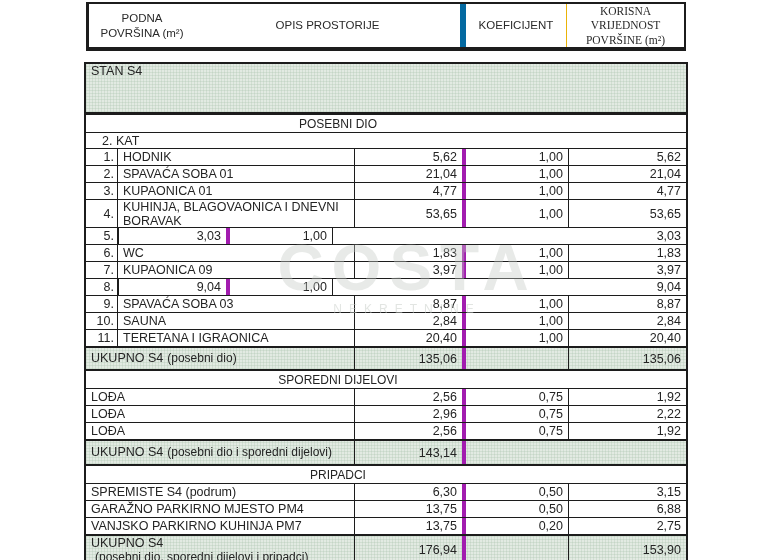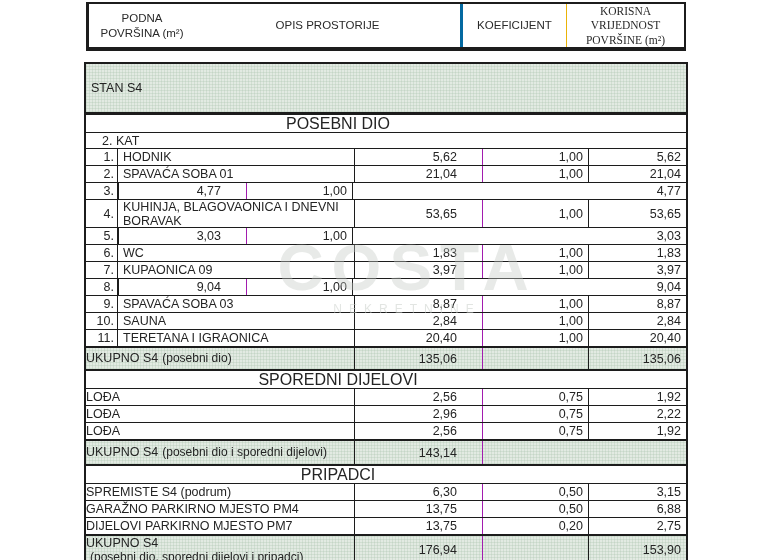--- a/index.html
+++ b/index.html
@@ -16,47 +16,47 @@
     border:2px solid #1c1c1c;border-bottom-width:4px;
     box-sizing:border-box;display:flex;background:#fff;
   }
   .header-cell{
     box-sizing:border-box;display:flex;align-items:center;justify-content:center;
     text-align:center;font-size:11.5px;line-height:1.25;padding:1px 4px;
     color:#2a2a2a;
   }
   .hc-opis{width:265px;}
   .hc-podna{width:107px;border-left:1px solid #1c1c1c;}
-  .hc-koef{width:106px;border-left:3px solid #0369a1;}
+  .hc-koef{width:106px;border-left:6px solid #0369a1;}
   .hc-korisna{flex:1;border-left:1px solid #eab308;font-family:Liberation Serif, serif;}
   
   .main-table{
     position:absolute;left:84px;top:62px;width:604px;
     border:2px solid #1c1c1c;border-bottom:none;
     box-sizing:border-box;background:#fff;
   }
   .row{display:flex;box-sizing:border-box;font-size:12.5px;align-items:stretch;}
   .bt1{border-top:1px solid #1c1c1c;}
   .bt2{border-top:2px solid #1c1c1c;}
   .green{
     background-color:#e2eae2;
     background-image:
       repeating-linear-gradient(0deg, rgba(170,195,173,0.30) 0 1px, transparent 1px 3px),
       repeating-linear-gradient(90deg, rgba(170,195,173,0.30) 0 1px, transparent 1px 3px);
   }
-  .unit-band{height:51px;border-bottom:3px solid #1c1c1c;display:flex;align-items:center;padding-left:5px;font-size:12.5px;}
-  .section-title-row{height:17px;display:flex;align-items:center;justify-content:center;padding-right:96px;font-size:16px;}
+  .unit-band{height:51px;border-bottom:3px solid #1c1c1c;display:flex;align-items:flex-start;padding-left:5px;font-size:12.5px;}
+  .section-title-row{height:17px;display:flex;align-items:center;justify-content:center;padding-right:96px;font-size:12px;}
   .floor-row{height:16px;display:flex;align-items:center;padding-left:16px;}
   
   .cell{box-sizing:border-box;display:flex;align-items:center;}
   .c-num{width:32px;justify-content:flex-end;padding-right:3px;border-right:1px solid #1c1c1c;}
   .c-name{width:236px;padding-left:5px;line-height:1.12;}
-  .c-name-full{width:268px;line-height:1.15;}
+  .c-name-full{width:268px;padding-left:5px;line-height:1.15;}
   .c-podna{width:108px;border-left:1px solid #1c1c1c;justify-content:flex-end;padding-right:5px;}
-  .c-koef{width:106px;border-left:1px solid #a21caf;justify-content:flex-end;padding-right:5px;margin-left:20px;}
+  .c-koef{width:106px;border-left:4px solid #a21caf;justify-content:flex-end;padding-right:5px;}
   .c-korisna{flex:1;border-left:1px solid #1c1c1c;justify-content:flex-end;padding-right:5px;}
   .h17{height:17px;}
   .h25{height:25px;}
   .h28{height:28px;}
   .h30{height:30px;}
   .total-note{font-size:12px;margin-left:4px;}
   .wrapname{flex-wrap:wrap;align-content:center;}
   
   .watermark{
     position:absolute;left:242px;top:236px;width:330px;text-align:center;
@@ -104,20 +104,21 @@
     </div>
     <div class="row h17 bt1">
       <div class="cell c-num">2.</div>
       <div class="cell c-name">SPAVAĆA SOBA 01</div>
       <div class="cell c-podna">21,04</div>
       <div class="cell c-koef">1,00</div>
       <div class="cell c-korisna">21,04</div>
     </div>
     <div class="row h17 bt1">
       <div class="cell c-num">3.</div>
+      <div class="cell c-name">KUPAONICA 01</div>
       <div class="cell c-podna">4,77</div>
       <div class="cell c-koef">1,00</div>
       <div class="cell c-korisna">4,77</div>
     </div>
     <div class="row h28 bt1">
       <div class="cell c-num">4.</div>
       <div class="cell c-name">KUHINJA, BLAGOVAONICA I DNEVNI BORAVAK</div>
       <div class="cell c-podna">53,65</div>
       <div class="cell c-koef">1,00</div>
       <div class="cell c-korisna">53,65</div>
@@ -220,21 +221,21 @@
       <div class="cell c-koef">0,50</div>
       <div class="cell c-korisna">3,15</div>
     </div>
     <div class="row h17 bt1">
       <div class="cell c-name-full">GARAŽNO PARKIRNO MJESTO PM4</div>
       <div class="cell c-podna">13,75</div>
       <div class="cell c-koef">0,50</div>
       <div class="cell c-korisna">6,88</div>
     </div>
     <div class="row h17 bt1">
-      <div class="cell c-name-full">DIJELOVI PARKIRNO MJESTO PM7</div>
+      <div class="cell c-name-full">VANJSKO PARKIRNO KUHINJA PM7</div>
       <div class="cell c-podna">13,75</div>
       <div class="cell c-koef">0,20</div>
       <div class="cell c-korisna">2,75</div>
     </div>
 
     <div class="row h30 bt2 green">
       <div class="cell c-name-full wrapname" style="align-items:flex-start;padding-top:1px;">
         <span>UKUPNO S4</span>
         <span class="total-note">(posebni dio, sporedni dijelovi i pripadci)</span>
       </div>

